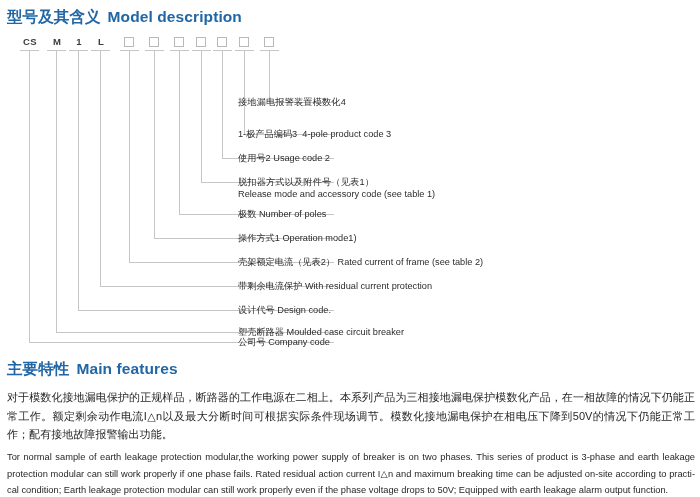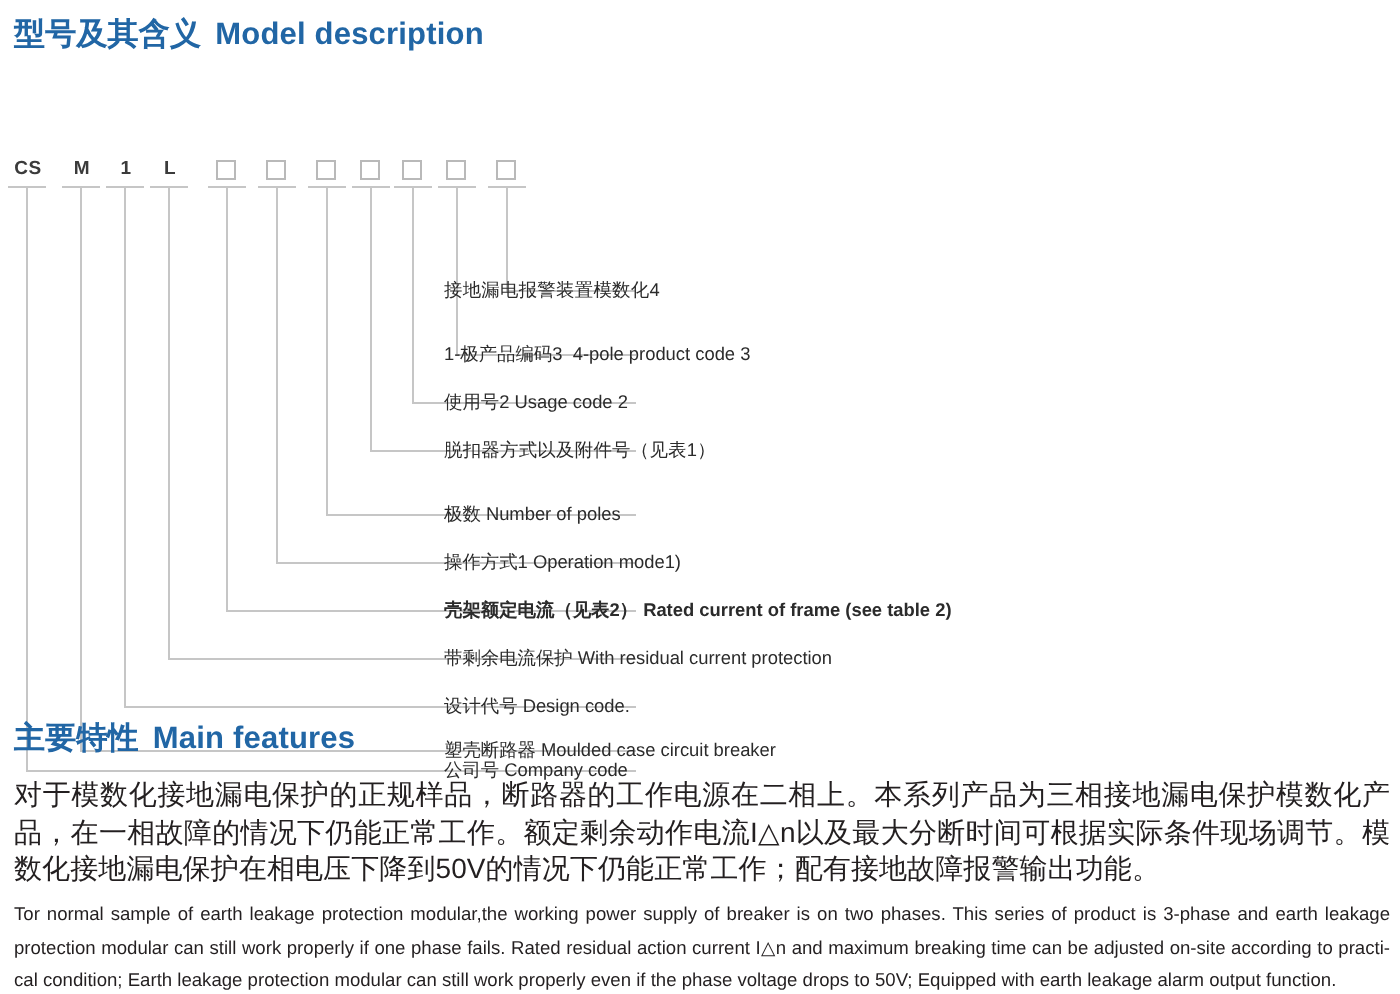--- a/index.html
+++ b/index.html
@@ -27,24 +27,23 @@
     text-align: center;
   }
   #heading-model { left: 7px; top: 7px; }
   #heading-features { left: 7px; top: 359px; }
   .section-heading .cn { font-weight: bold; }
   .section-heading .en { font-weight: bold; margin-left: 7px; }
 
   
   #model-diagram {
     position: absolute;
-    left: 0; top: 36px;
+    left: 16px; top: 36px;
     width: 560px;
     height: 310px;
-    margin-top: 43px;
   }
 
   .code-token {
     position: absolute;
     top: 0;
     font-size: 9.5px;
     font-weight: bold;
     color: #3b3b3b;
     text-align: center;
     width: 22px;
@@ -92,21 +91,21 @@
 
   
   .para {
     position: absolute;
     left: 7px;
     width: 688px;
     color: #231f20;
   }
   #para-cn {
     top: 388px;
-    font-size: 14px;
+    font-size: 11px;
     line-height: 18.6px;
     text-align: justify;
     letter-spacing: 0.05px;
   }
   #para-en {
     top: 449px;
     font-size: 9.3px;
     line-height: 16.6px;
     text-align: justify;
   }
@@ -176,31 +175,32 @@
   <div class="label-block" style="top:92px;">
     <span>1-极产品编码3</span>&nbsp;&nbsp;<span>4-pole product code 3</span>
   </div>
 
   <div class="label-block" style="top:116px;">
     <span>使用号2</span>&nbsp;<span>Usage code 2</span>
   </div>
 
   <div class="label-block" style="top:140px;">
     <span class="ln cn">脱扣器方式以及附件号（见表1）</span>
+    <span class="ln en">Release mode and accessory code (see table 1)</span>
   </div>
 
   <div class="label-block" style="top:172px;">
     <span>极数</span>&nbsp;<span>Number of poles</span>
   </div>
 
   <div class="label-block" style="top:196px;">
     <span>操作方式1</span>&nbsp;<span>Operation mode1)</span>
   </div>
 
-  <div class="label-block" style="top:220px;font-weight:bold;">
+  <div class="label-block" style="top:220px;">
     <span>壳架额定电流（见表2）</span>&nbsp;<span>Rated current of frame (see table 2)</span>
   </div>
 
   <div class="label-block" style="top:244px;">
     <span>带剩余电流保护</span>&nbsp;<span>With residual current protection</span>
   </div>
 
   <div class="label-block" style="top:268px;">
     <span>设计代号</span>&nbsp;<span>Design code.</span>
   </div>

